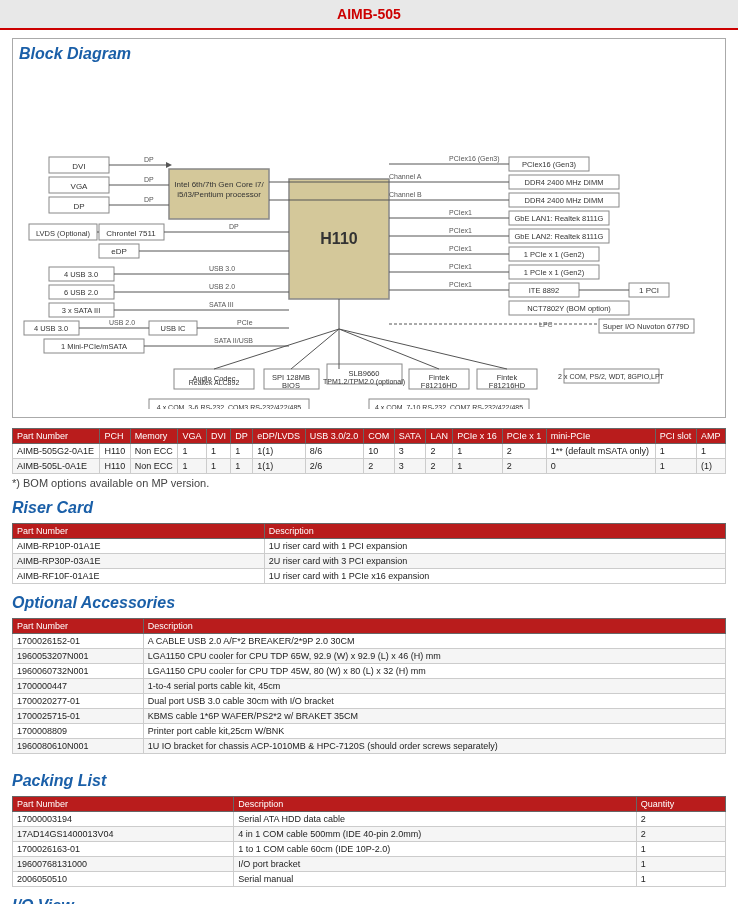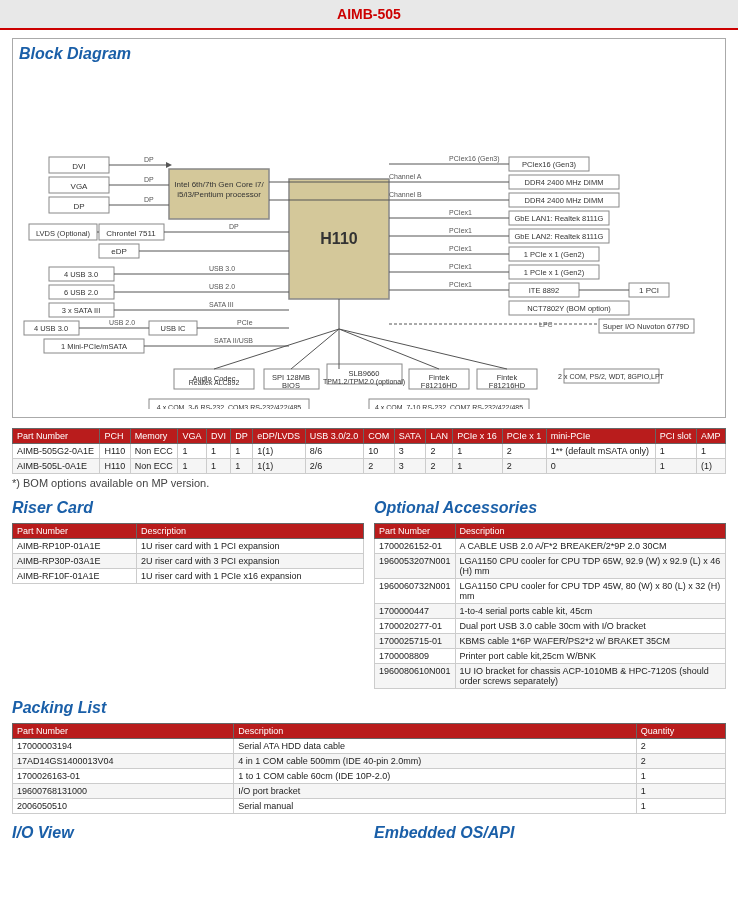--- a/index.html
+++ b/index.html
@@ -62,21 +62,22 @@
       padding: 2px 4px;
       border: 1px solid #ccc;
       vertical-align: top;
     }
     tr:nth-child(even) td { background: #f5f5f5; }
     .note { font-size: 11px; color: #444; margin-top: 3px; }
     
     .two-col {
       display: flex;
       gap: 10px;
-      margin-bottom: 10px;
+      margin-bottom: 18px;
+      flex-direction: column;
     }
     .col-left { flex: 1; }
     .col-right { flex: 1; }
   </style>
 </head>
 <body>
 
 <div class="header-bar">
   <span>AIMB-505</span>
 </div>

